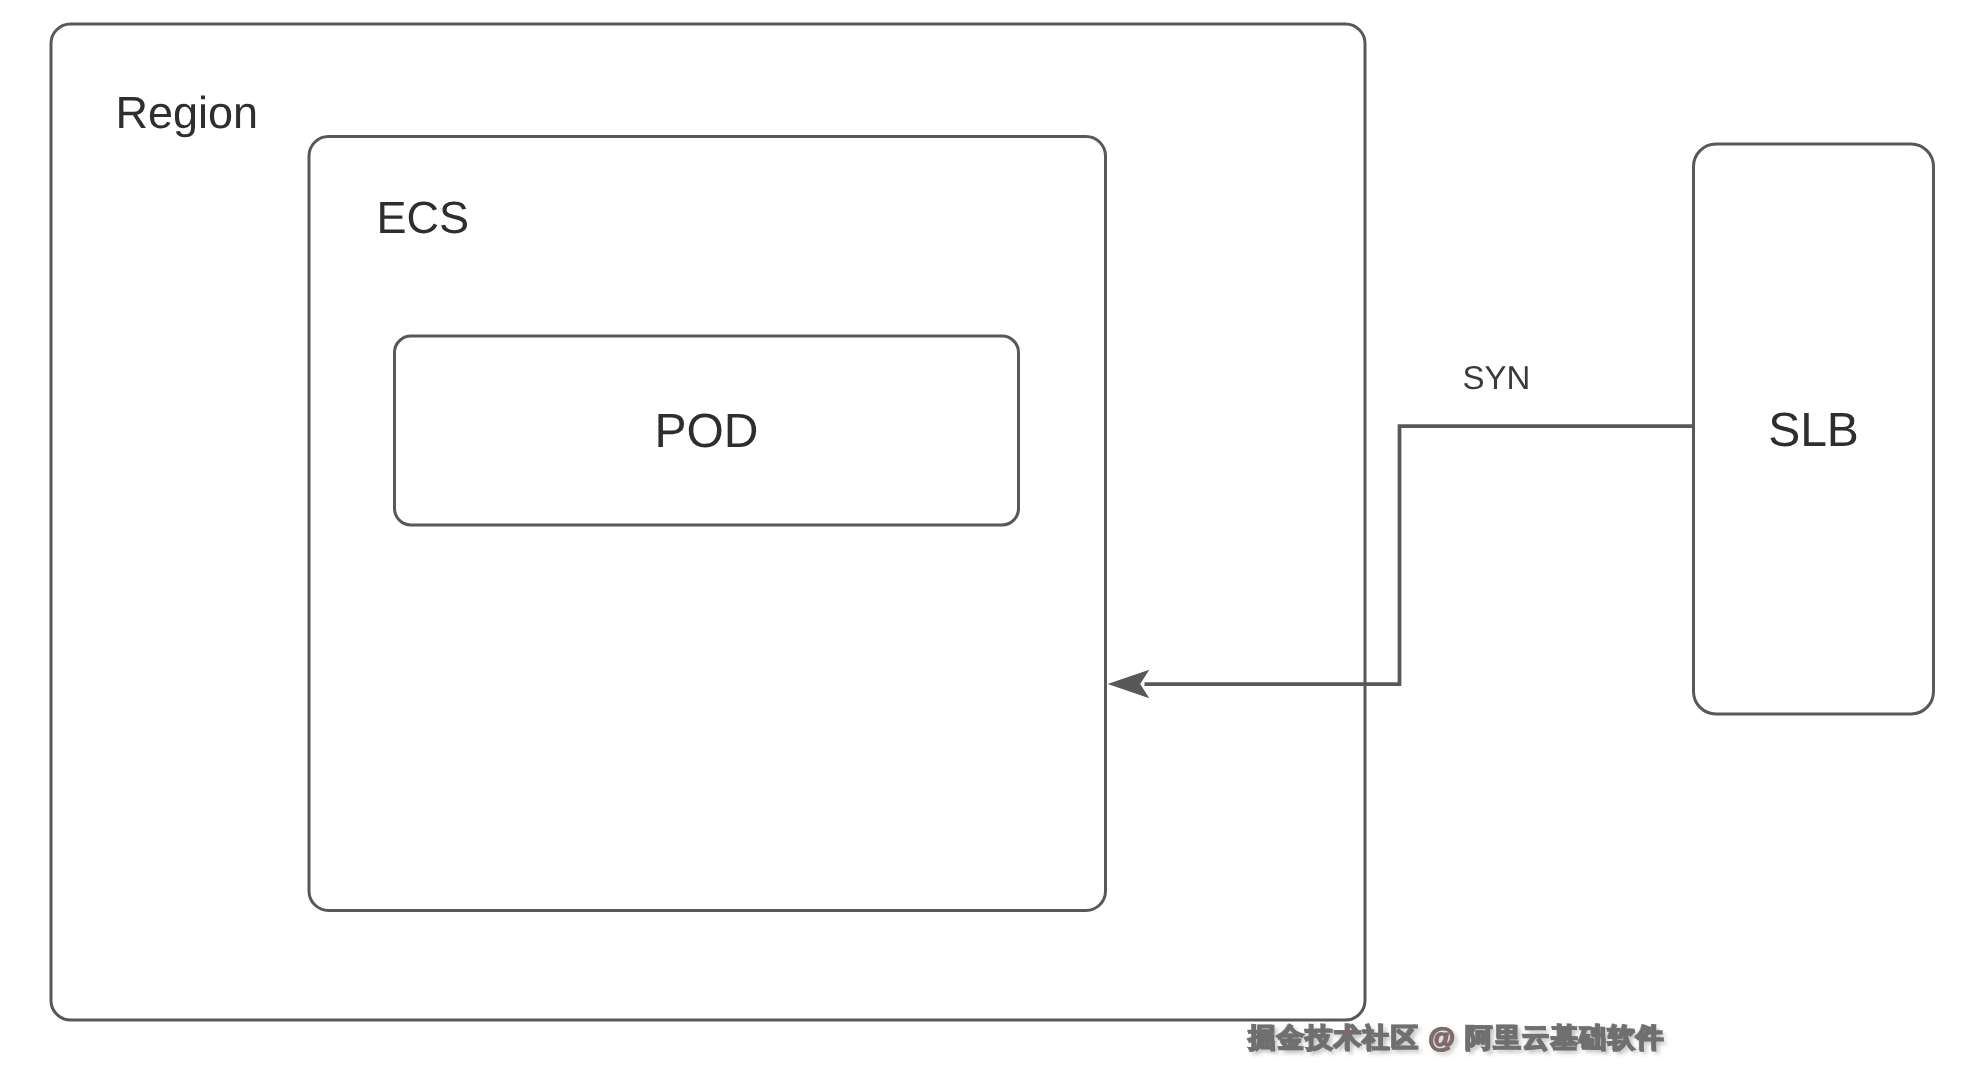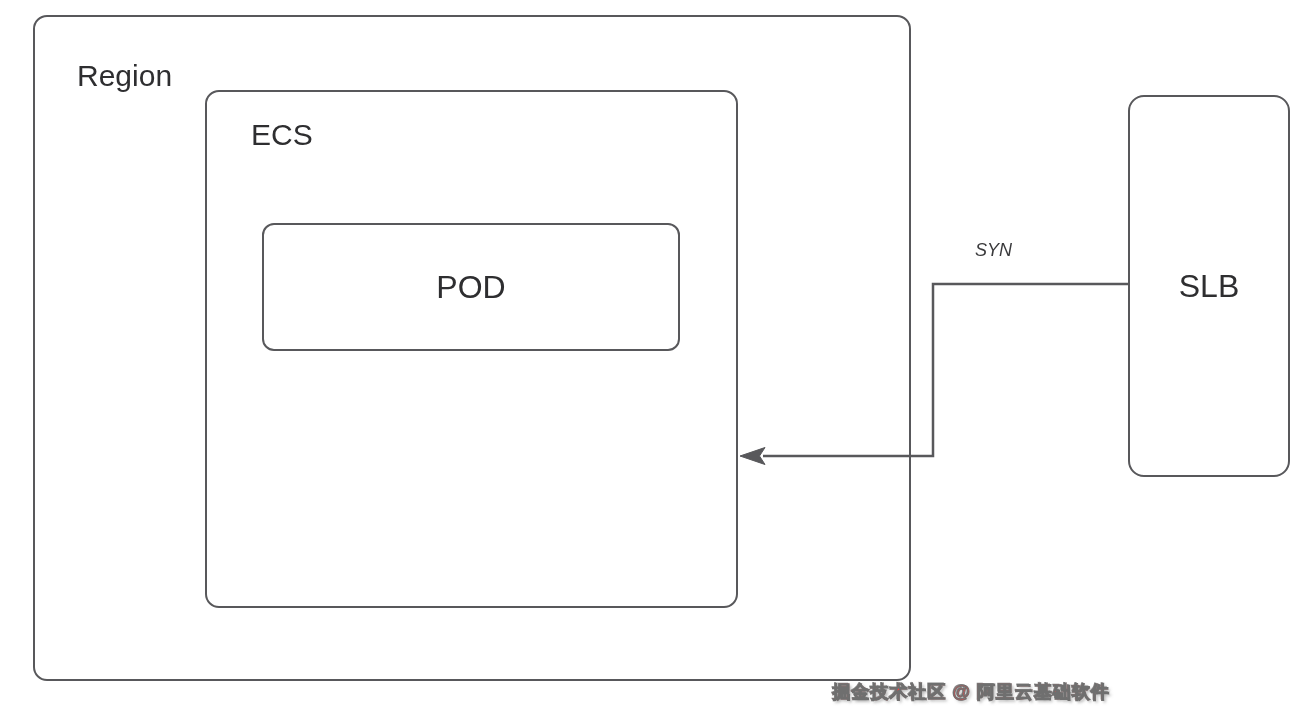--- a/index.html
+++ b/index.html
@@ -25,26 +25,26 @@
                 display: flex; align-items: center; justify-content: center; }
   .box-slb    { left: 1128px; top: 95px; width: 162px; height: 382px; border-radius: 16px;
                 display: flex; align-items: center; justify-content: center; }
   .lbl {
     color: #2e2e30;
     font-size: 30px;
     line-height: 1;
     white-space: nowrap;
   }
   .lbl-region { position: absolute; left: 77px;  top: 61px; }
-  .lbl-ecs    { position: absolute; left: 251px; top: 120px; }
+  .lbl-ecs    { position: absolute; left: 251px; top: 131px; }
   .lbl-pod    { font-size: 32px; }
   .lbl-slb    { font-size: 32px; }
   .lbl-syn {
     position: absolute; left: 975px; top: 241px;
-    color: #3a3a3c; font-size: 18px; line-height: 1; white-space: nowrap; font-style: italic;
+    color: #3a3a3c; font-size: 22px; line-height: 1; white-space: nowrap;
   }
   .arrow-layer {
     position: absolute; left: 0; top: 0;
     width: 1316px; height: 720px;
     pointer-events: none;
   }
   .watermark {
     position: absolute;
     right: 14px; bottom: 16px;
     font-size: 18px;

